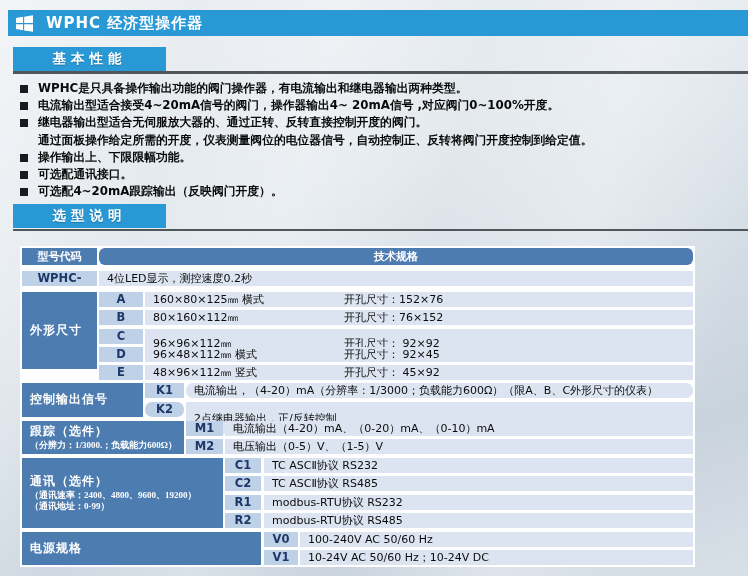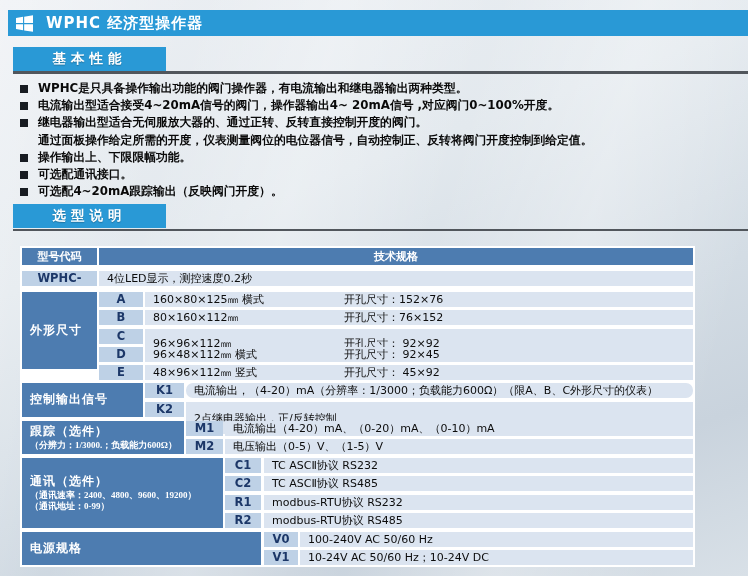--- a/index.html
+++ b/index.html
@@ -100,21 +100,21 @@
     </div>
 
   <div class="sec-bar" style="top:204px;">
     <span>选型说明</span>
   </div>
   <div class="sec-line" style="top:228.5px;"></div>
 
   <div id="seltable">
     <div class="tbl-backing"></div>
   <div class="cell cell-steel cell-center" style="left: 0px; top: 0px; width: 75px; height: 17px;">型号代码</div>
-      <div class="cell cell-steel cell-center" style="left: 77px; top: 0px; width: 594px; height: 17px;">技术规格</div>
+      <div class="cell cell-steel cell-center" style="left: 77px; top: 0px; width: 594px; height: 17px; border-radius: 6px;">技术规格</div>
       <div class="cell cell-code" style="left: 0px; top: 23px; width: 75px; height: 14.5px;">WPHC-</div>
       <div class="cell cell-content" style="left: 77px; top: 23px; width: 594px; height: 14.5px;">4位LED显示，测控速度0.2秒</div>
       <div class="cell cell-steel grp-label" style="left: 0px; top: 44px; width: 75px; height: 77px;">
         <div class="grp-title">外形尺寸</div>
       </div>
       <div class="cell cell-code" style="left: 77px; top: 44px; width: 44px; height: 14.5px;">A</div>
       <div class="cell cell-content" style="left: 123px; top: 44px; width: 548px; height: 14.5px;">
         <span class="dim-left">160×80×125㎜ 横式</span>
         <span>开孔尺寸：152×76</span>
       </div>
@@ -136,21 +136,21 @@
       <div class="cell cell-code" style="left: 77px; top: 117px; width: 44px; height: 14.5px;">E</div>
       <div class="cell cell-content" style="left: 123px; top: 117px; width: 548px; height: 14.5px;">
         <span class="dim-left"> 48×96×112㎜ 竖式</span>
         <span>开孔尺寸： 45×92</span>
       </div>
       <div class="cell cell-steel grp-label" style="left: 0px; top: 135px; width: 121px; height: 33.5px;">
         <div class="grp-title">控制输出信号</div>
       </div>
       <div class="cell cell-code" style="left: 123px; top: 135px; width: 39px; height: 14.5px;">K1</div>
       <div class="cell cell-content" style="left: 164px; top: 135px; width: 507px; height: 14.5px; border-radius: 7px;">电流输出，（4-20）mA（分辨率：1/3000；负载能力600Ω）（限A、B、C外形尺寸的仪表）</div>
-      <div class="cell cell-code" style="left: 123px; top: 154px; width: 39px; height: 14.5px;">K2</div>
+      <div class="cell cell-code" style="left: 123px; top: 154px; width: 39px; height: 14.5px; border-radius: 7px;">K2</div>
       <div class="cell cell-content" style="left: 164px; top: 154px; width: 507px; height: 32px;">2点继电器输出，正/反转控制</div>
       <div class="cell cell-steel grp-label" style="left: 0px; top: 173px; width: 162px; height: 32.5px;">
         <div class="grp-title">跟踪（选件）</div>
         <div class="grp-sub">（分辨力：1/3000.；负载能力600Ω）</div>
       </div>
       <div class="cell cell-code" style="left: 164px; top: 173px; width: 37px; height: 14.5px;">M1</div>
       <div class="cell cell-content" style="left: 203px; top: 173px; width: 468px; height: 14.5px;">电流输出（4-20）mA、（0-20）mA、（0-10）mA</div>
       <div class="cell cell-code" style="left: 164px; top: 191px; width: 37px; height: 14.5px;">M2</div>
       <div class="cell cell-content" style="left: 203px; top: 191px; width: 468px; height: 14.5px;">电压输出（0-5）V、（1-5）V</div>
       <div class="cell cell-steel grp-label" style="left: 0px; top: 210px; width: 201px; height: 69.5px;">

